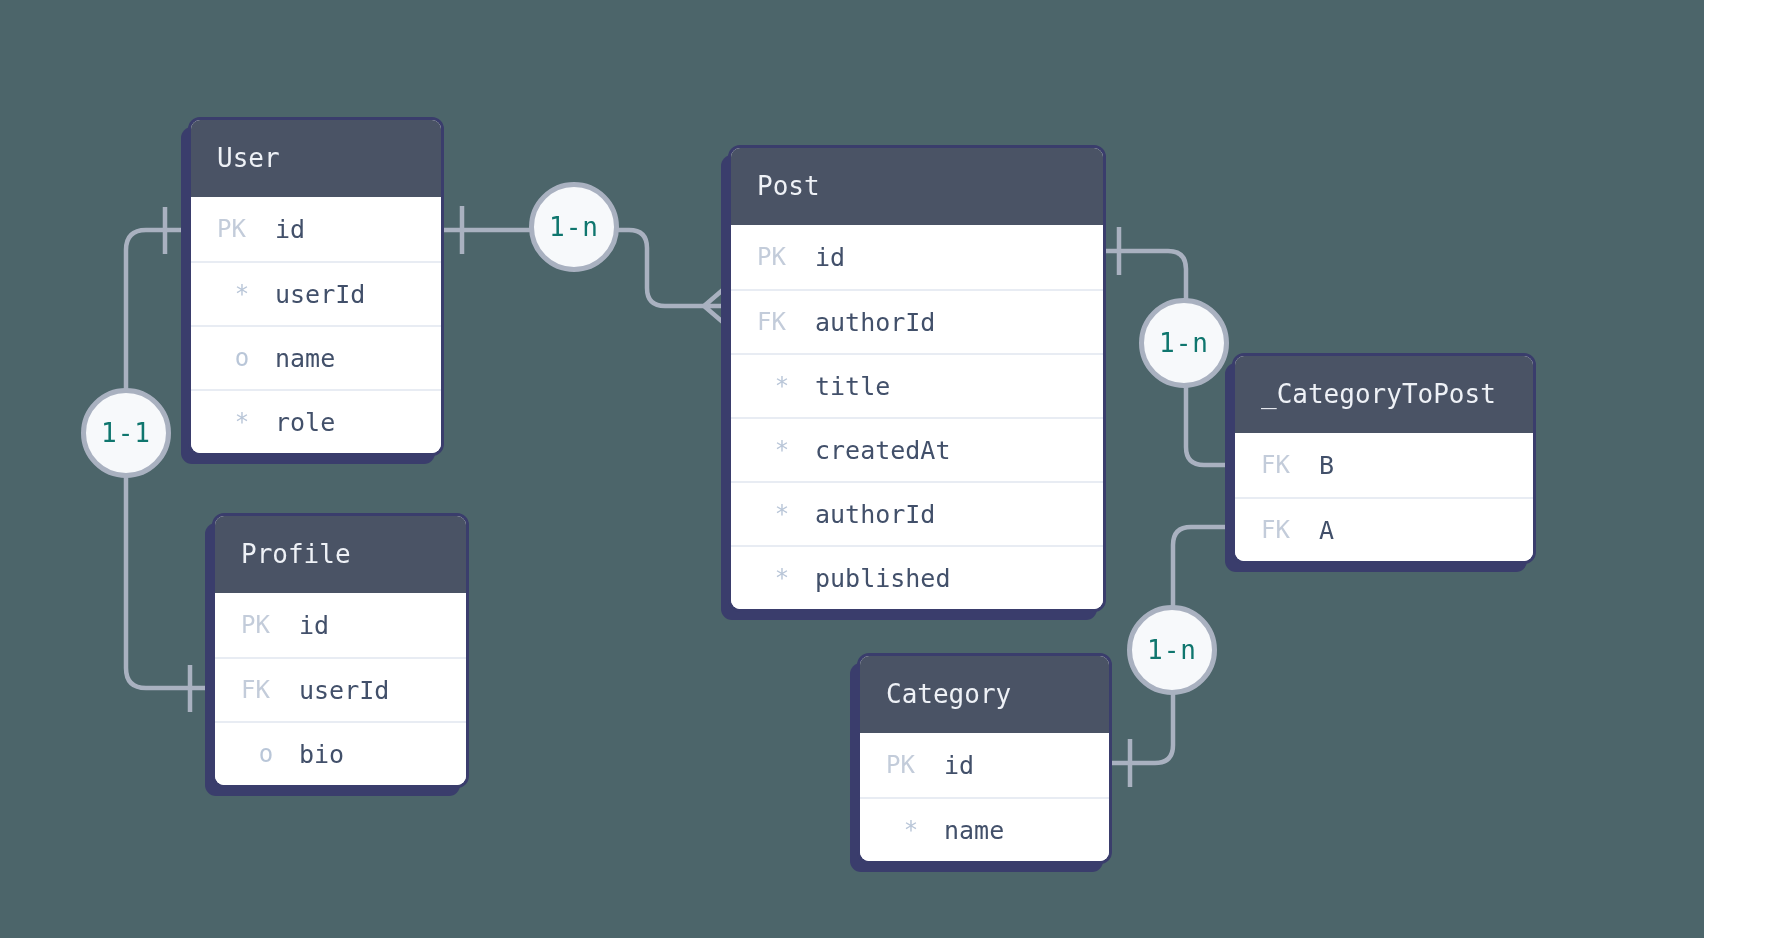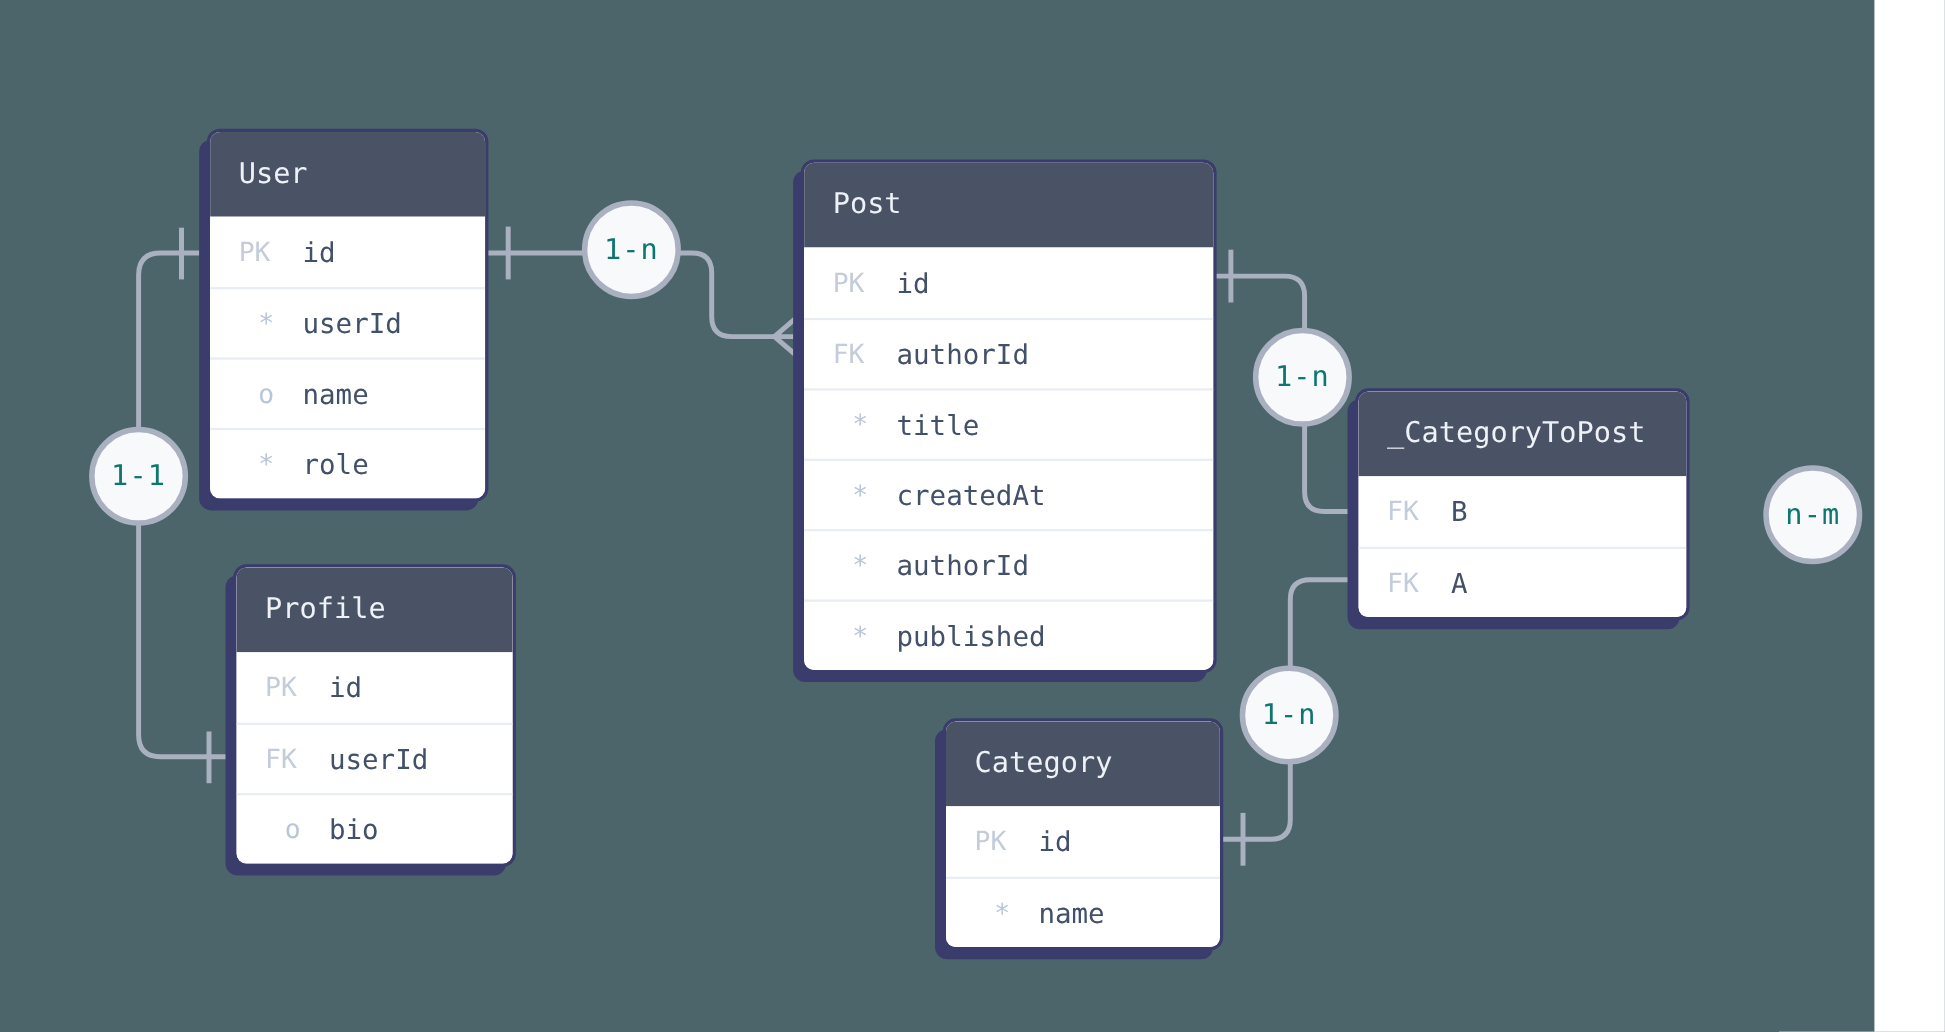--- a/index.html
+++ b/index.html
@@ -217,16 +217,13 @@
     </div>
     <div class="badge" style="left: 574px; top: 227px;">
       <span>1-n</span>
     </div>
     <div class="badge" style="left: 1184px; top: 343px;">
       <span>1-n</span>
     </div>
     <div class="badge" style="left: 1172px; top: 650px;">
       <span>1-n</span>
     </div>
-    <div class="badge" style="left: 1648px; top: 468px;">
-      <span>n-m</span>
-    </div>
   </div>
 
 </body></html>

